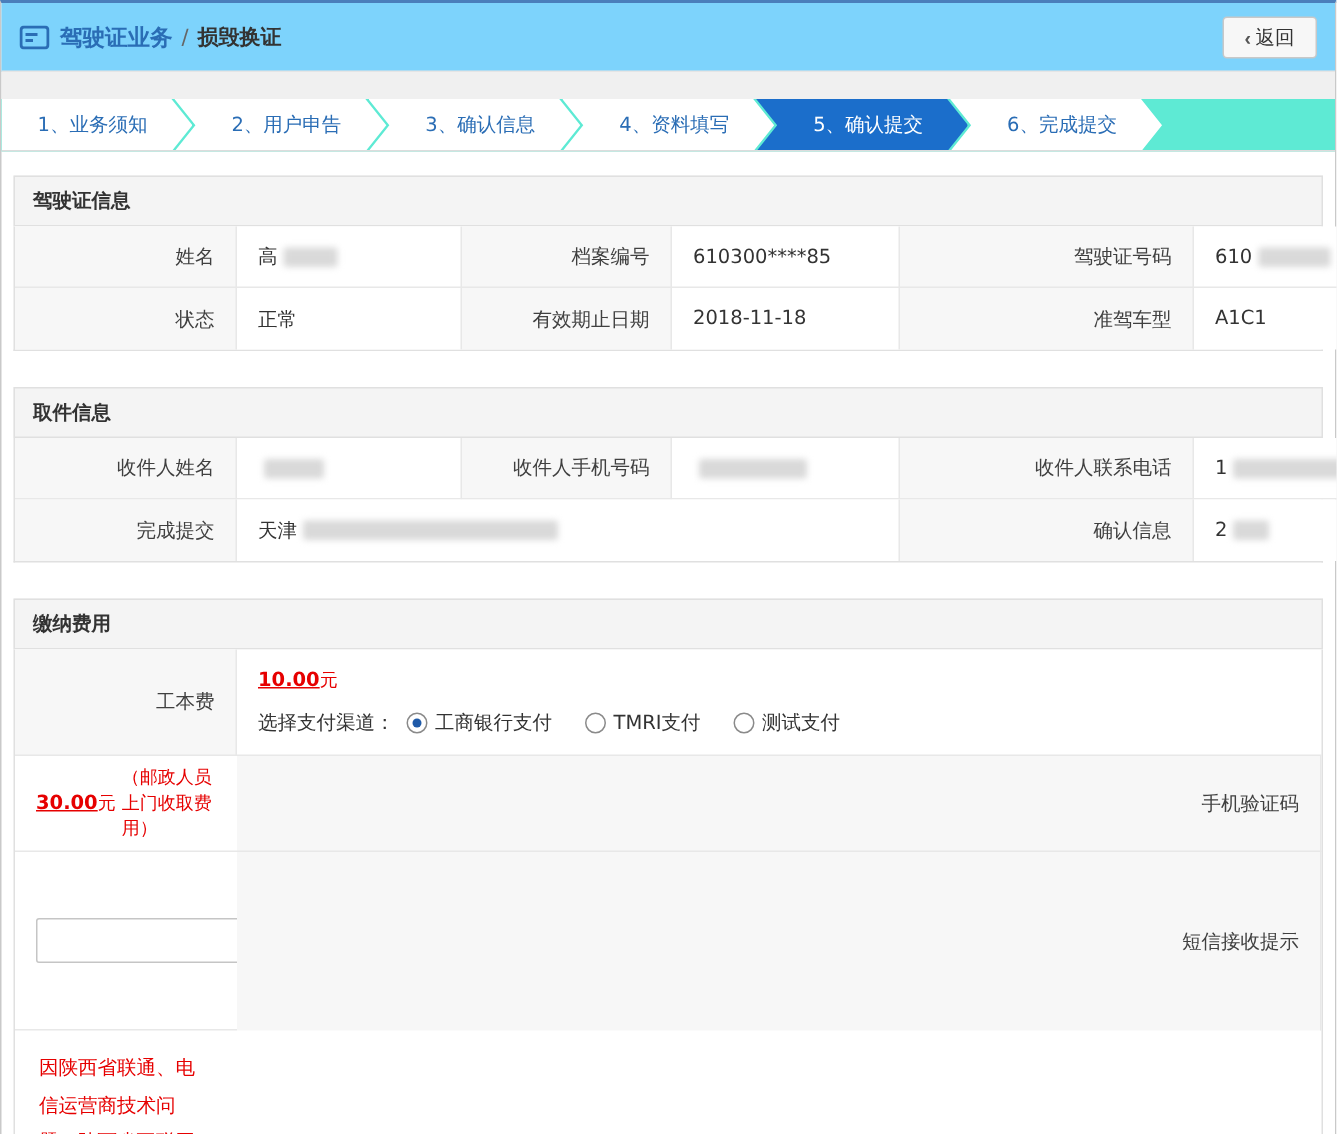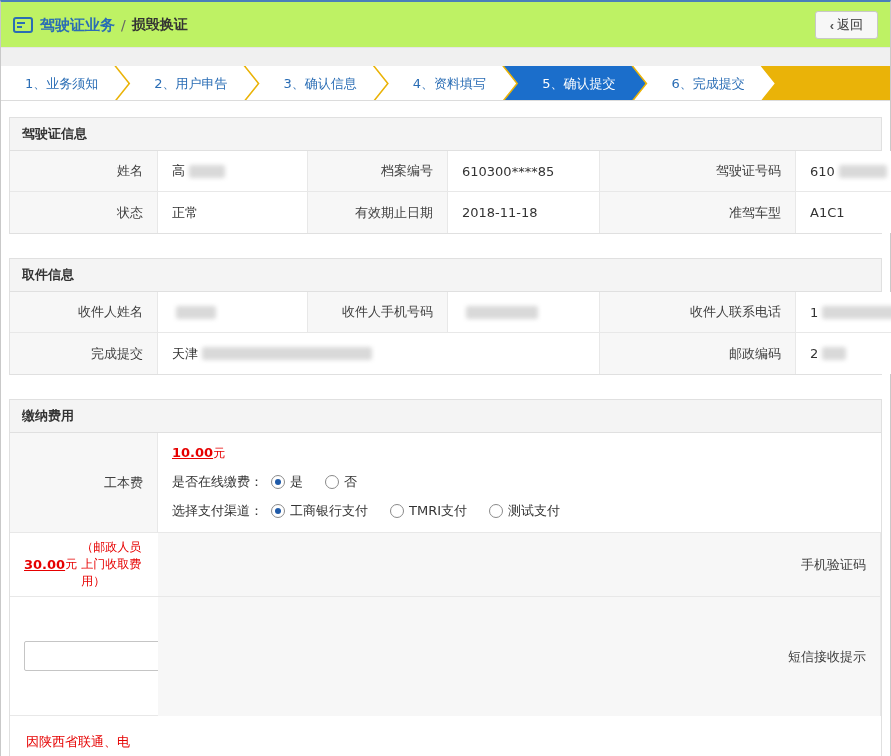--- a/index.html
+++ b/index.html
@@ -1,32 +1,32 @@
 <!DOCTYPE html>
 <html><head>
 <meta charset="utf-8">
 <style>
   * { box-sizing: border-box; margin: 0; padding: 0; }
   html,body { background:#fff; }
   body { font-family: "DejaVu Sans", "Liberation Sans", sans-serif; font-size:13px; color:#333; }
   .container { width:891px; min-height:756px; border:1px solid #c9c9c9; border-top:2px solid #4a7ebb; background:#fff; }
 
   
-  .hdr { display:flex; align-items:center; padding:9px 12px 8px 12px; background:#bef264; border-bottom:1px solid #e5e5e5; }
+  .hdr { display:flex; align-items:center; padding:9px 12px 8px 12px; background:#7dd3fc; border-bottom:1px solid #e5e5e5; }
   .hdr-icon { display:inline-flex; margin-right:7px; }
   .hdr-title { color:#2a6db5; font-weight:bold; font-size:15px; }
   .hdr-slash { color:#666; margin:0 6px; font-size:14px; }
   .hdr-sub { color:#333; font-size:14px; font-weight:bold; }
   .back-btn { margin-left:auto; display:inline-flex; align-items:center; gap:3px; padding:4px 14px; background:#f7f7f7; border:1px solid #c8c8c8; border-radius:3px; color:#333; font-size:13px; cursor:pointer; }
   .back-chevron { font-weight:bold; color:#555; font-size:13px; }
 
   .gray-strip { height:18px; background:#f0f0f0; }
 
   
-  .steps { display:flex; align-items:stretch; background:#eab308; border-bottom:1px solid #dcdcdc; height:35px; overflow:hidden; }
+  .steps { display:flex; align-items:stretch; background:#5eead4; border-bottom:1px solid #dcdcdc; height:35px; overflow:hidden; }
   .step { position:relative; height:35px; line-height:35px; padding:0 30px 0 38px; background:#fff; color:#2a6db5; font-size:13px; white-space:nowrap; margin-left:-12px; clip-path: polygon(0 0, calc(100% - 14px) 0, 100% 50%, calc(100% - 14px) 100%, 0 100%, 14px 50%); cursor:default; }
   .step.first { margin-left:0; padding-left:24px; clip-path: polygon(0 0, calc(100% - 14px) 0, 100% 50%, calc(100% - 14px) 100%, 0 100%); }
   .step.active { background:#1b6ecb; color:#fff; }
 
   main { padding:16px 8px 0 8px; }
   section { margin-bottom:24px; }
   .sec-h { background:#f4f4f4; border:1px solid #e0e0e0; padding:7px 12px; font-weight:bold; font-size:13px; color:#333; }
 
   .tbl { display:grid; border:1px solid #e0e0e0; border-top:none; background:#fff; }
   .g6 { grid-template-columns:148px 150px 140px 152px 196px 1fr; }
@@ -145,47 +145,36 @@
         <div class="cell val nr">
             <span>1</span>
             <span class="blur w80"></span>
           </div>
 
         <div class="cell lab nb">完成提交</div>
         <div class="cell val nb span3">
             <span>天津</span>
             <span class="blur w170"></span>
           </div>
-        <div class="cell lab nb">邮政编码</div>
+        <div class="cell lab nb">确认信息</div>
         <div class="cell val nr nb">
             <span>2</span>
             <span class="blur w24"></span>
           </div>
       </div>
     </section>
 
     <section>
       <div class="sec-h">缴纳费用</div>
       <div class="tbl g2">
 
         <div class="cell lab">工本费</div>
         <div class="cell nr fee-cell">
           <div>
             <span class="amount">10.00</span><span class="unit">元</span>
-          </div>
-          <div class="fee-line">
-            <span class="cap">是否在线缴费：</span>
-            <span class="radio-opt">
-              <span class="radio checked"></span>
-              <span>是</span>
-            </span>
-            <span class="radio-opt">
-              <span class="radio"></span>
-              <span>否</span>
-            </span>
           </div>
           <div class="fee-line">
             <span class="cap">选择支付渠道：</span>
             <span class="radio-opt">
               <span class="radio checked"></span>
               <span>工商银行支付</span>
             </span>
             <span class="radio-opt">
               <span class="radio"></span>
               <span>TMRI支付</span>

